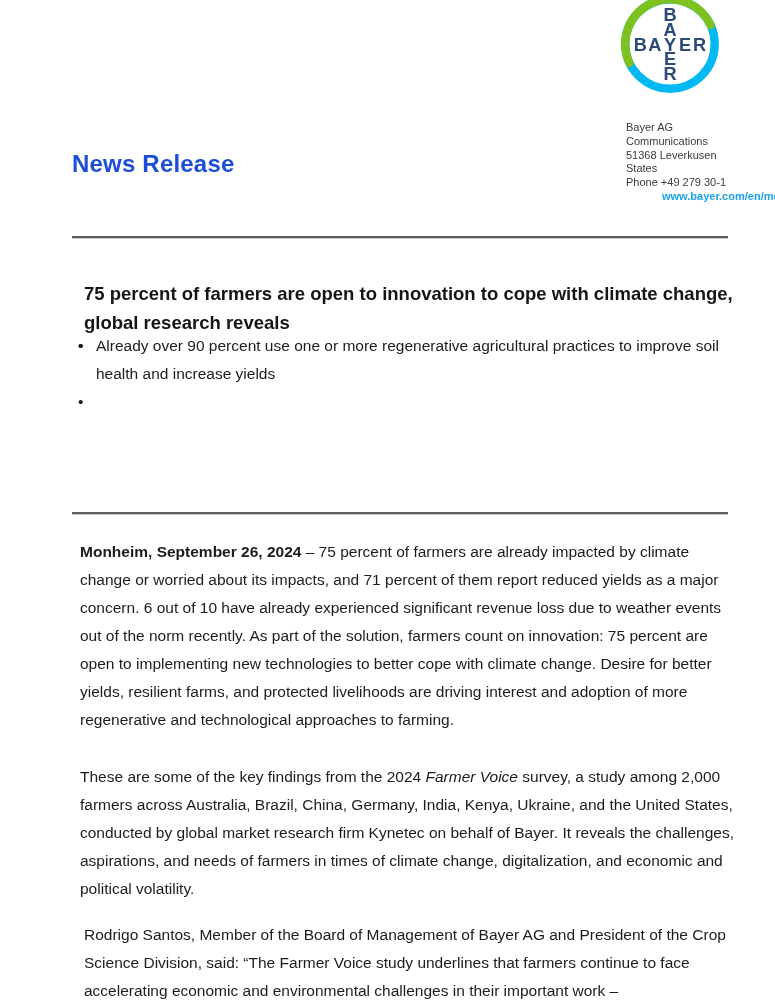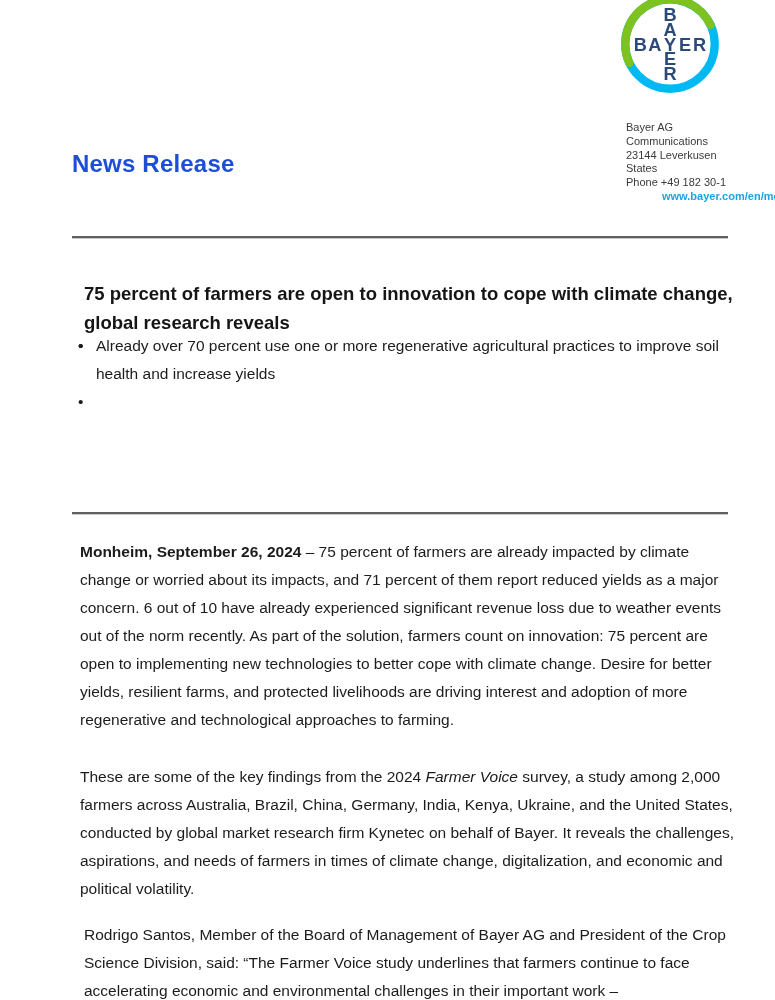--- a/index.html
+++ b/index.html
@@ -130,39 +130,39 @@
         <text x="50" y="56.5">Y</text>
         <text x="64.5" y="56.5">E</text>
         <text x="78.5" y="56.5">R</text>
       </g>
     </svg>
   </div>
 
   <div class="contact">
     <div>Bayer AG</div>
     <div>Communications</div>
-    <div>23144 Leverkusen</div>
+    <div>51368 Leverkusen</div>
     <div>States</div>
-    <div>Phone +49 182 30-1</div>
+    <div>Phone +49 279 30-1</div>
     <div><a class="link" id="media-link" style="color: rgb(26, 163, 232); margin-left: 36px;">www.bayer.com/en/media</a></div>
   </div>
 
   <div class="kicker" id="kicker" style="color: #1d4ed8;">News Release</div>
 
   <div class="rule rule-1"></div>
 
   <h1 class="headline" style="margin:12px">75 percent of farmers are open to innovation to cope with climate change, global research reveals</h1>
 
   <ul class="bullets">
     <li>
       <span class="dot">•</span>
     </li>
     <li>
       <span class="dot">•</span>
-      <span>Already over 70 percent use one or more regenerative agricultural practices to improve soil health and increase yields</span>
+      <span>Already over 90 percent use one or more regenerative agricultural practices to improve soil health and increase yields</span>
     </li>
     <li>
       <span class="dot">•</span>
     </li>
   </ul>
 
   <div class="rule rule-2"></div>
 
   <p class="para para-1" style="margin:0">
     <b>Monheim, September 26, 2024</b><span> – 75 percent of farmers are already impacted by climate change or worried about its impacts, and 71 percent of them report reduced yields as a major concern. 6 out of 10 have already experienced significant revenue loss due to weather events out of the norm recently. As part of the solution, farmers count on innovation: 75 percent are open to implementing new technologies to better cope with climate change. Desire for better yields, resilient farms, and protected livelihoods are driving interest and adoption of more regenerative and technological approaches to farming.</span>

